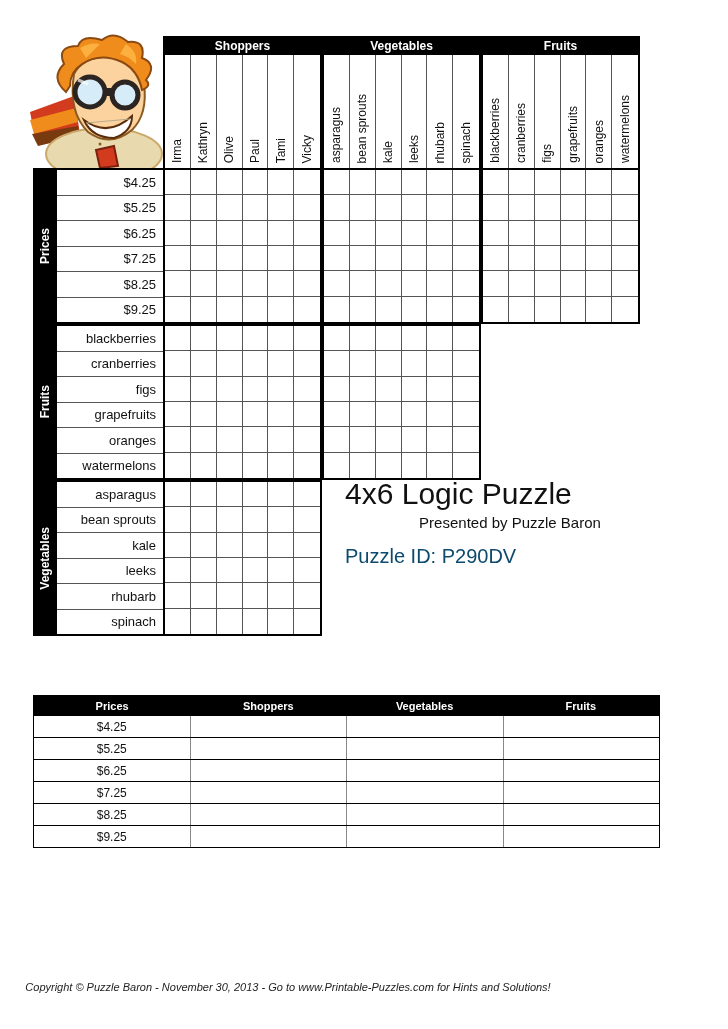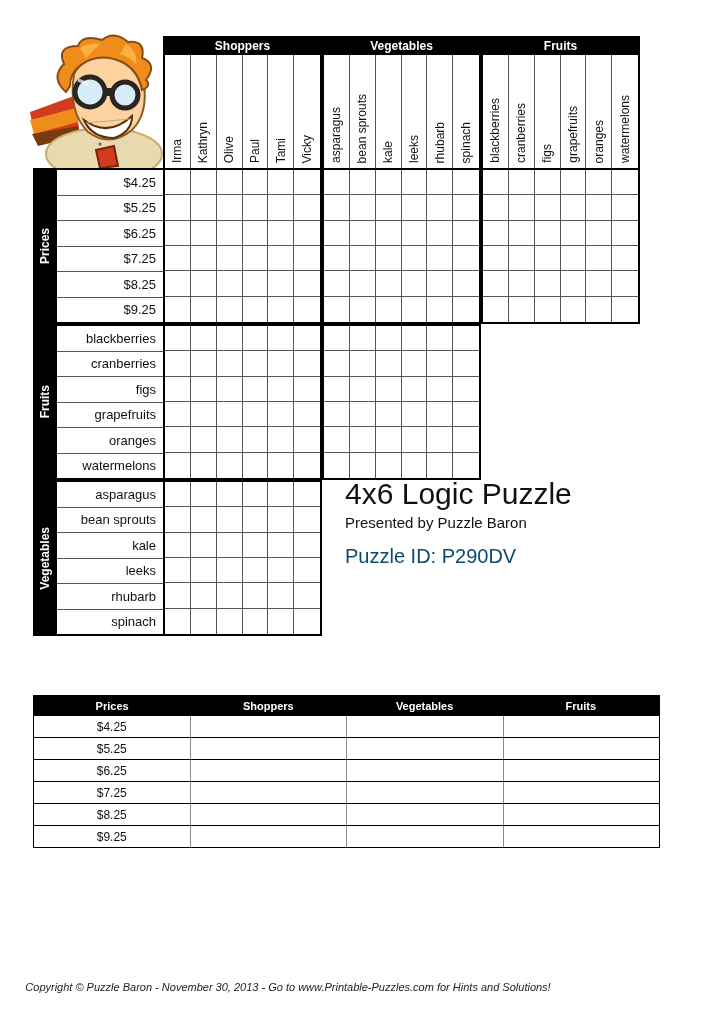--- a/index.html
+++ b/index.html
@@ -66,21 +66,21 @@
     width:159px; height:156px; border:2px solid #000; background:#fff;
     display:grid; grid-template-columns:repeat(6,1fr); grid-template-rows:repeat(6,1fr);
   }
   .cell { border-right:1px solid #555; border-bottom:1px solid #555; }
   .cell:nth-child(6n) { border-right:none; }
   .cell:nth-child(n+31) { border-bottom:none; }
 
   
   .info { position:absolute; left:345px; top:466px; width:330px;margin-top:11px; }
   .info .title { font-size:30px; color:#111; }
-  .info .subtitle { font-size:15px; margin-top:3px; color:#111; }
+  .info .subtitle { font-size:15px; margin-top:3px; color:#111;text-align:center; }
   .info .puzzle-id { font-size:20px; margin-top:14px; color:#0c4a6e; }
   .info .hints { margin-top:18px; font-size:13px; line-height:1.6; color:#111; }
 
   
   .answer-table {
     position:absolute; left:33px; top:695px; width:627px;
     border:1px solid #000; background:#fff;
   }
   .answer-head { display:flex; background:#000; height:19px; }
   .answer-head .ahcell {

